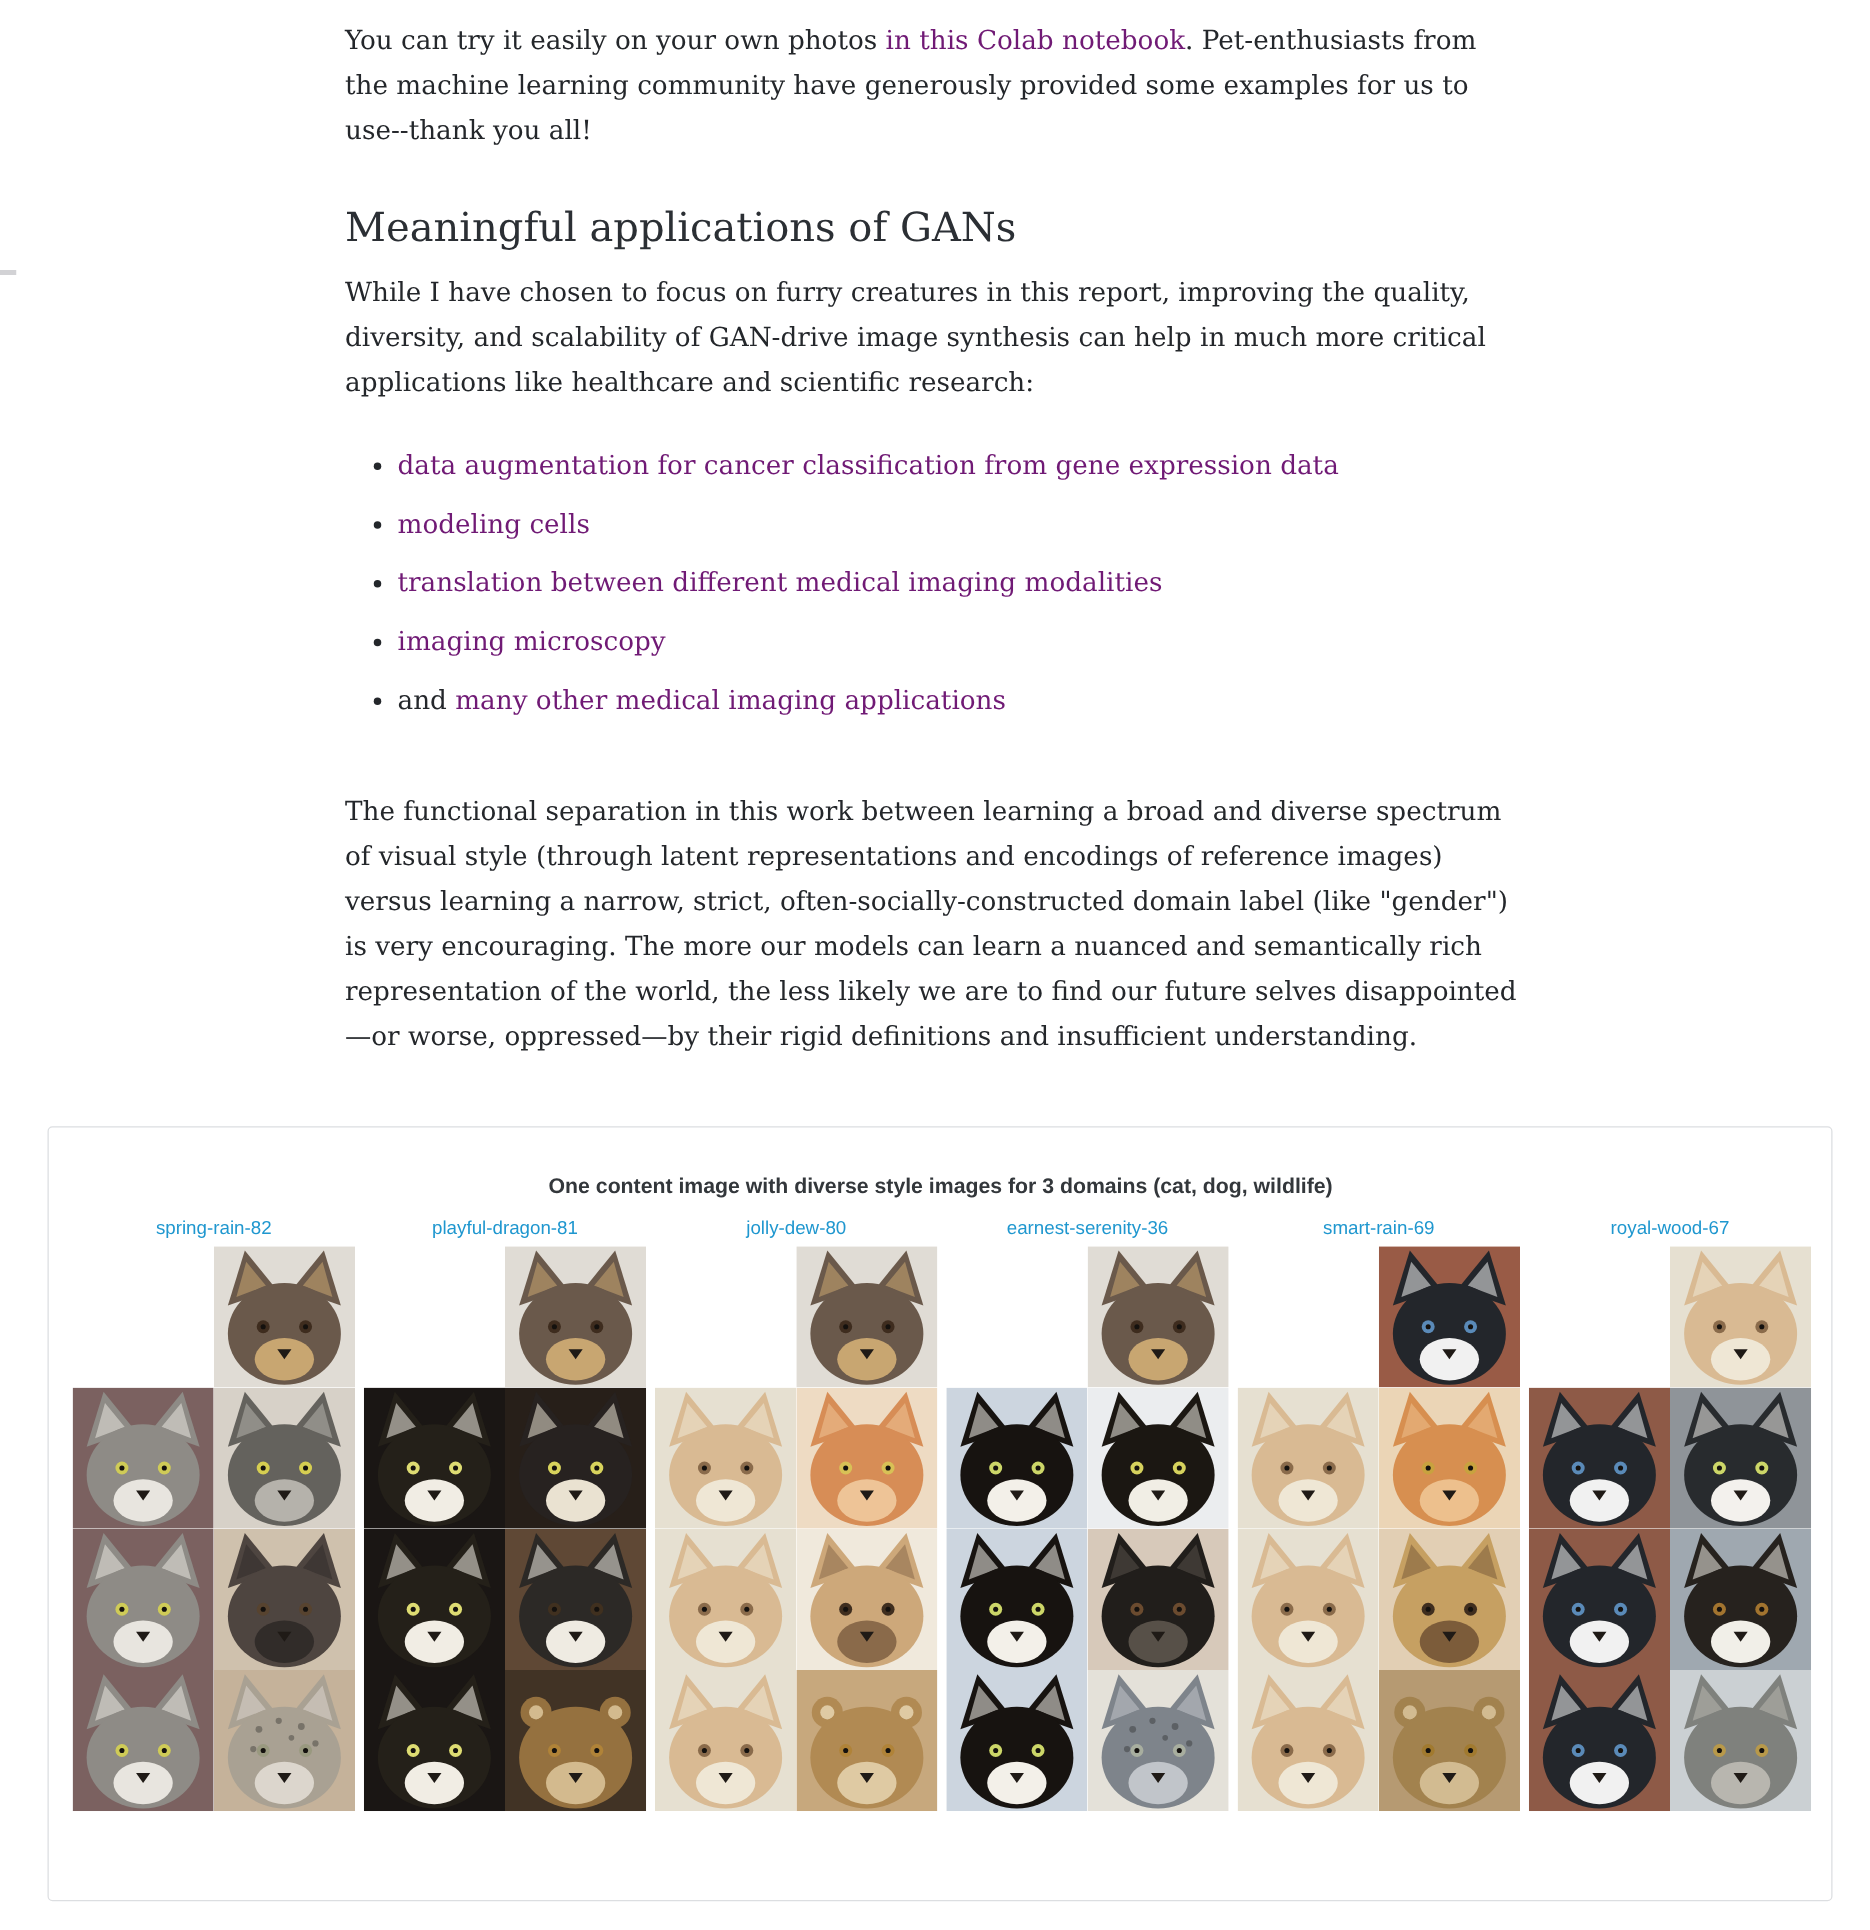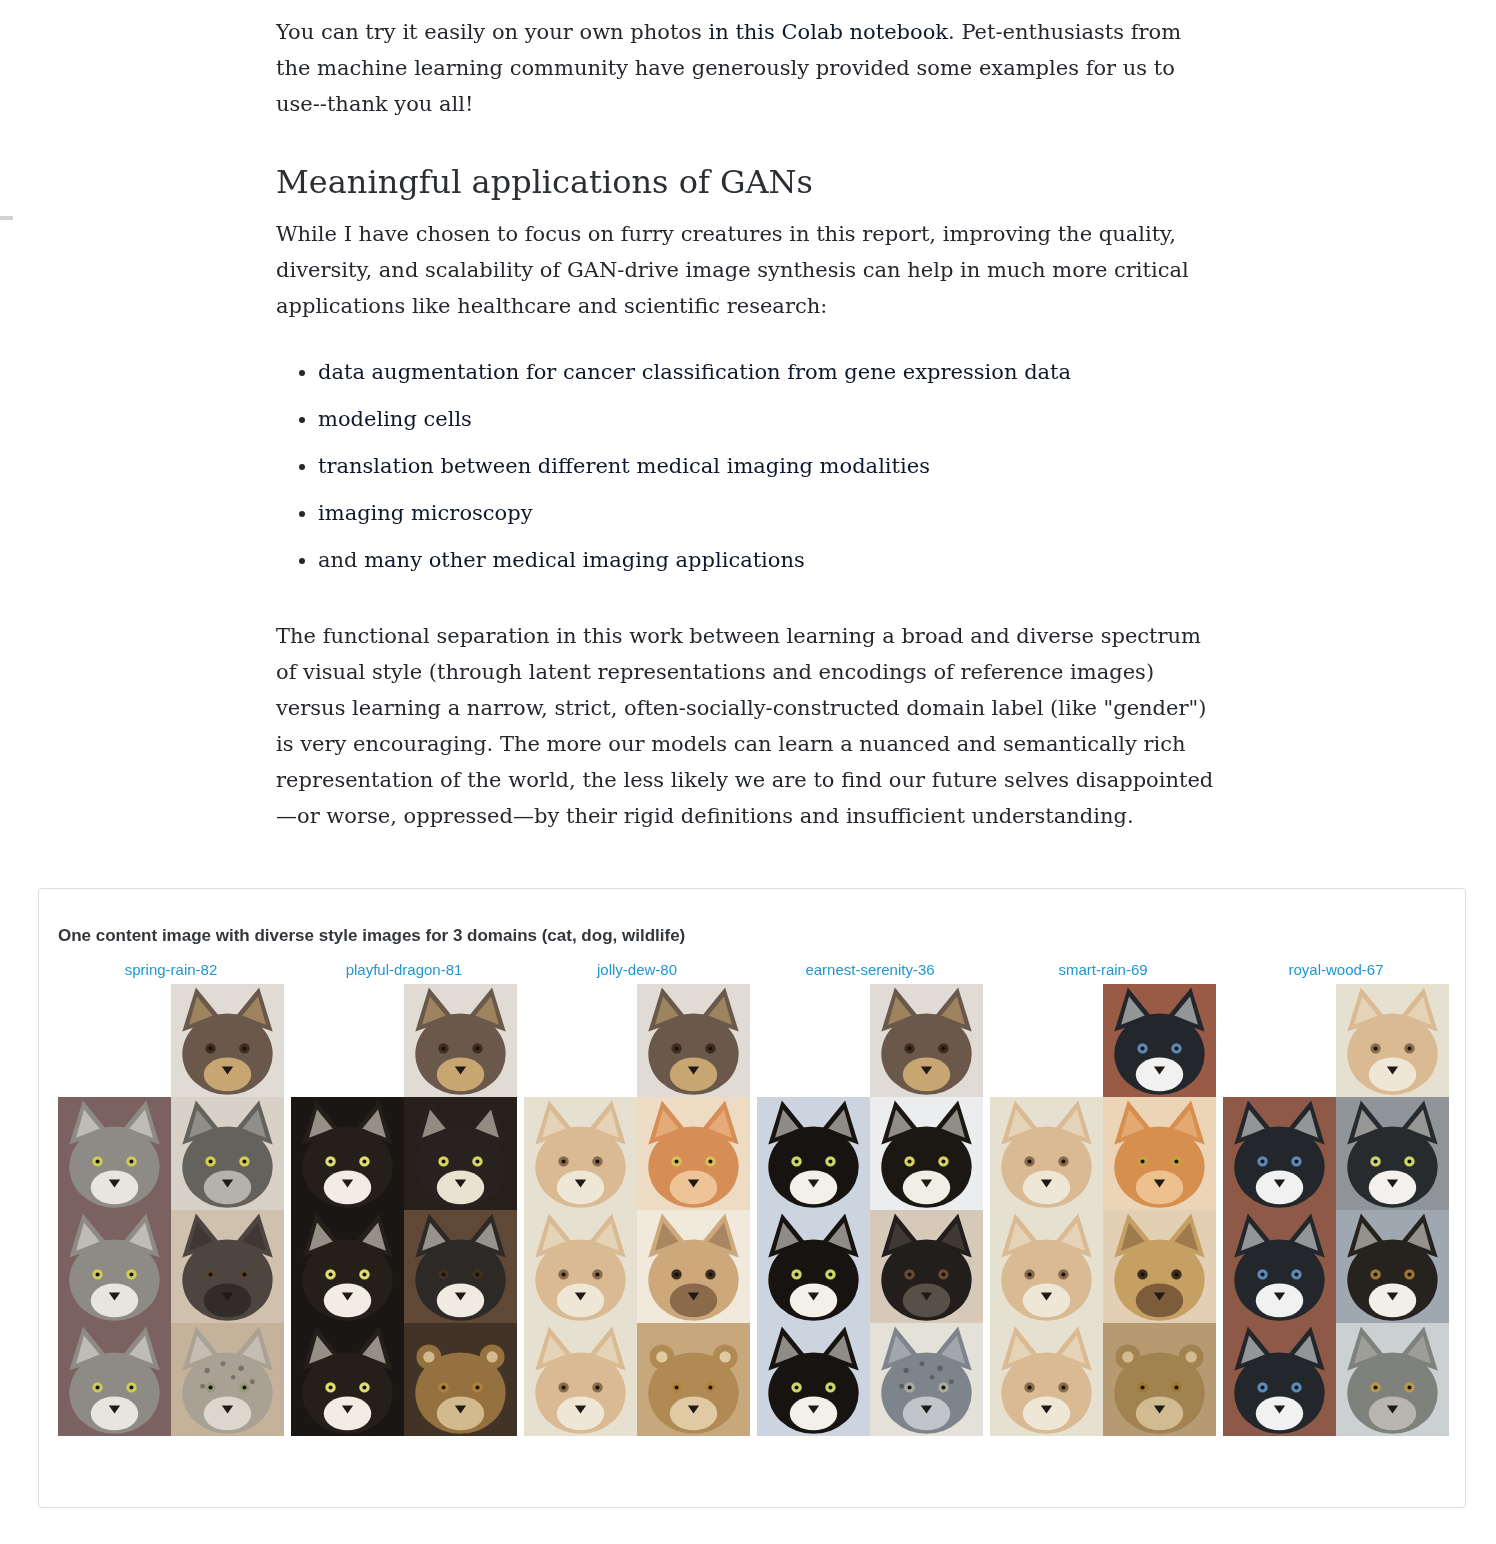--- a/index.html
+++ b/index.html
@@ -12,38 +12,38 @@
   }
   .left-tick {
     position:absolute; left:0; top:216px; width:13px; height:4px;
     background:#d2d2d5;
   }
   .article {
     width:944px; margin:0 auto; padding-top:14px;
     font-size:21px; line-height:36px;
   }
   .article p { margin:0 0 30px 0; }
-  .article a { color:#0f172a; text-decoration:none; cursor:pointer; }
+  .article a { color:#701a75; text-decoration:none; cursor:pointer; }
   h2 {
     font-family:"DejaVu Serif", serif;
     font-weight:normal; font-size:32px; line-height:40px;
     color:#2b2f34; margin:72px 0 14px 0;
   }
   h2.first { margin-top:40px; }
-  ul.apps { list-style:disc; margin:26px 0 40px 0; padding-left:42px; }
+  ul.apps { list-style:disc; margin:26px 0 53px 0; padding-left:42px; }
   ul.apps li { margin:0 0 11px 0; line-height:36px; color:#24272b; }
   .panel {
     position:relative; margin:54px 38px 0 38px; width:1428px;
     border:1px solid #dcdee1; border-radius:4px;
     padding:37px 18px 40px 19px; height:620px;
     font-family:"Liberation Sans", sans-serif;
     background:#ffffff;
   }
   .panel-title {
-    font-weight:bold; font-size:17px; color:#33373b;
+    text-align:center; font-weight:bold; font-size:17px; color:#33373b;
     margin-bottom:15px;
   }
   .panel-cols { display:flex; gap:7px; }
   .rcol { width:226px; flex:0 0 226px; }
   .run-name {
     display:block; color:#1f97cf; font-size:15px; line-height:18px;
     margin-bottom:5px; cursor:pointer; white-space:nowrap; overflow:hidden;text-align:center;
   }
   .media-grid {
     display:grid; grid-template-columns:113px 113px; grid-auto-rows:113px;

